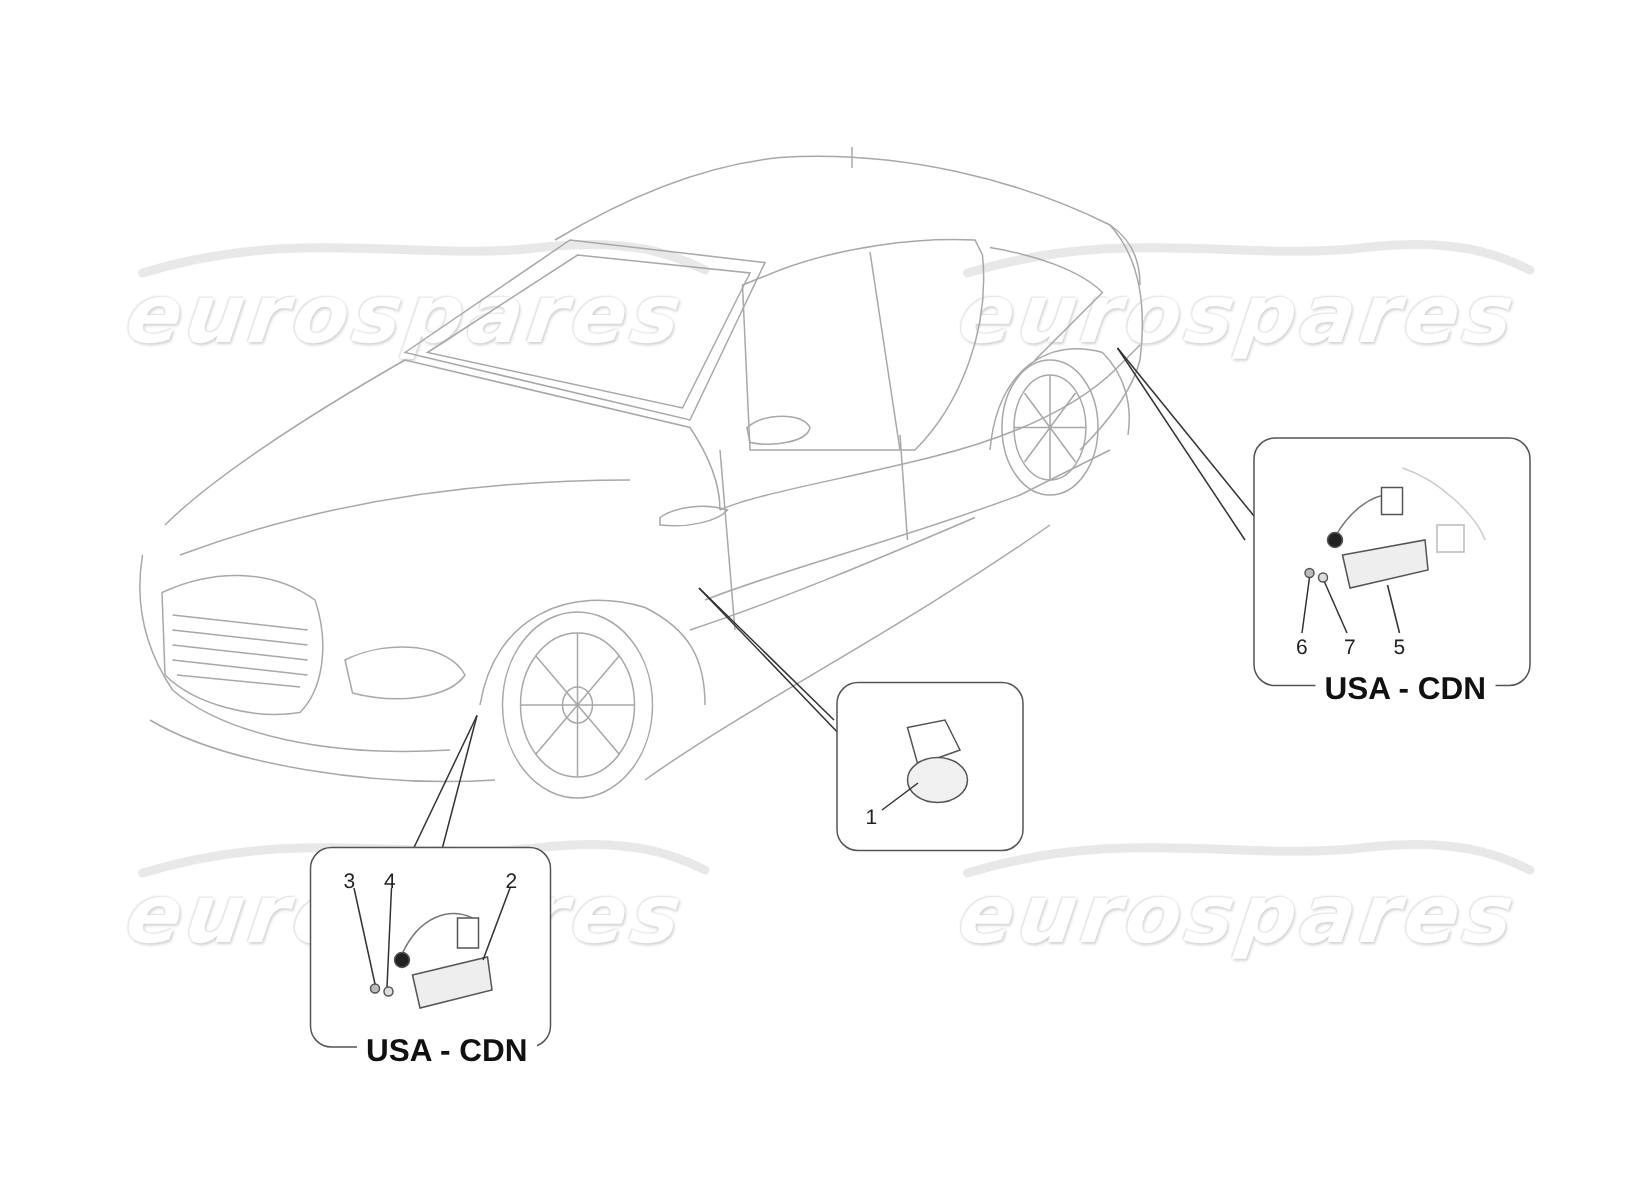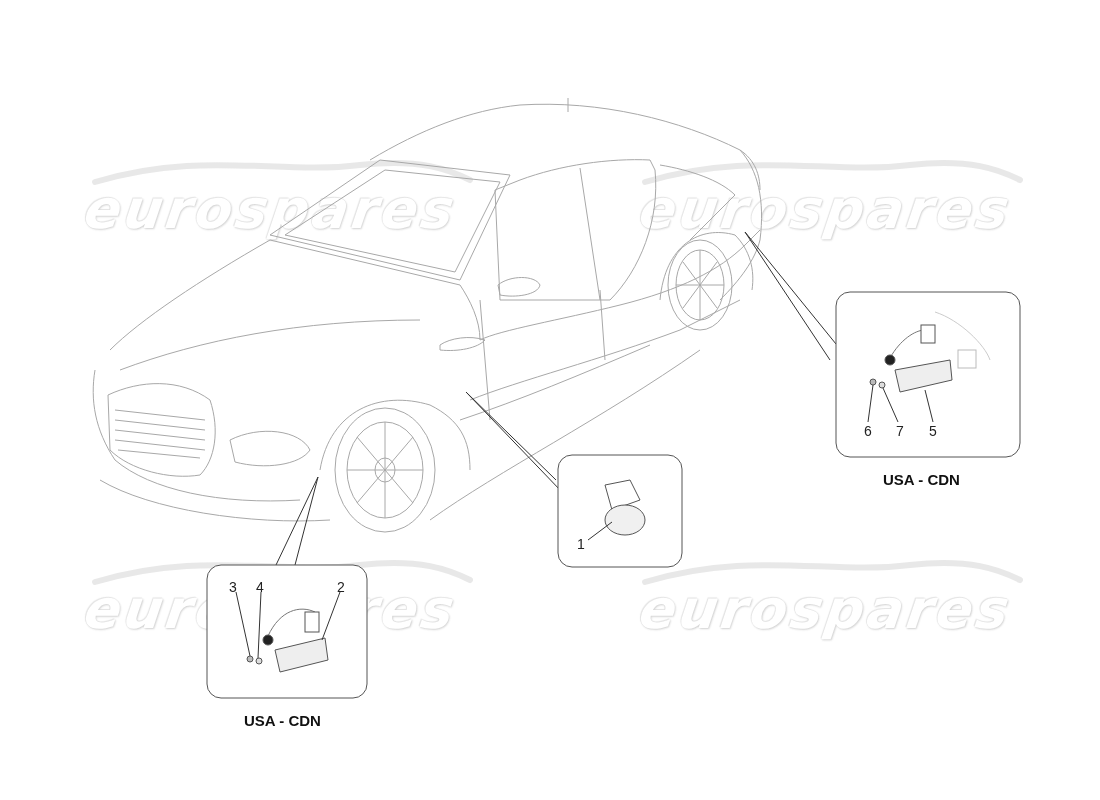--- a/index.html
+++ b/index.html
@@ -1,21 +1,21 @@
 <!DOCTYPE html>
 <html><head>
 <meta charset="utf-8">
 <style>
   html,body{margin:0;padding:0;background:#ffffff;}
   #stage{position:relative;width:1100px;height:800px;overflow:hidden;background:#ffffff;font-family:"Liberation Sans",sans-serif;}
   svg{position:absolute;left:0;top:0;}
   .wm{position:absolute;font-family:"DejaVu Sans",sans-serif;font-style:italic;font-weight:bold;font-size:54px;letter-spacing:3px;color:#ffffff;
       text-shadow:0 0 1px #d6d6d6,1px 1px 2px #cfcfcf,-1px -1px 1px #e4e4e4;opacity:0.95;transform:skewX(-8deg);white-space:nowrap;}
   .callout-label{position:absolute;font-family:"Liberation Sans",sans-serif;font-size:14px;color:#222;}
-  .region-label{position:absolute;font-family:"Liberation Sans",sans-serif;font-weight:bold;font-size:15px;color:#111;background:#fff;padding:0 6px;white-space:nowrap;margin-top:23px;}
+  .region-label{position:absolute;font-family:"Liberation Sans",sans-serif;font-weight:bold;font-size:21px;color:#111;background:#fff;padding:0 6px;white-space:nowrap;}
 </style>
 </head>
 <body>
 
 <div id="stage">
 
   <div class="wm" style="left:85px;top:178px;">eurospares</div>
   <div class="wm" style="left:640px;top:178px;">eurospares</div>
   <div class="wm" style="left:85px;top:578px;">eurospares</div>
   <div class="wm" style="left:640px;top:578px;">eurospares</div>

